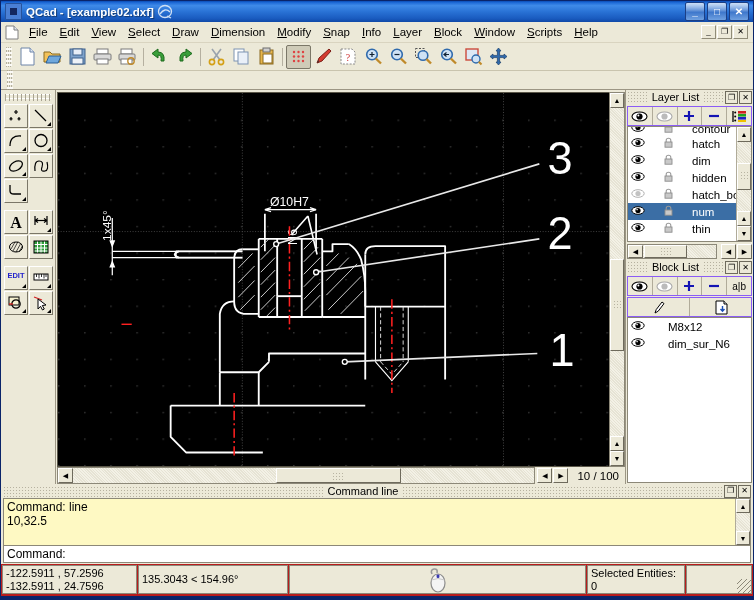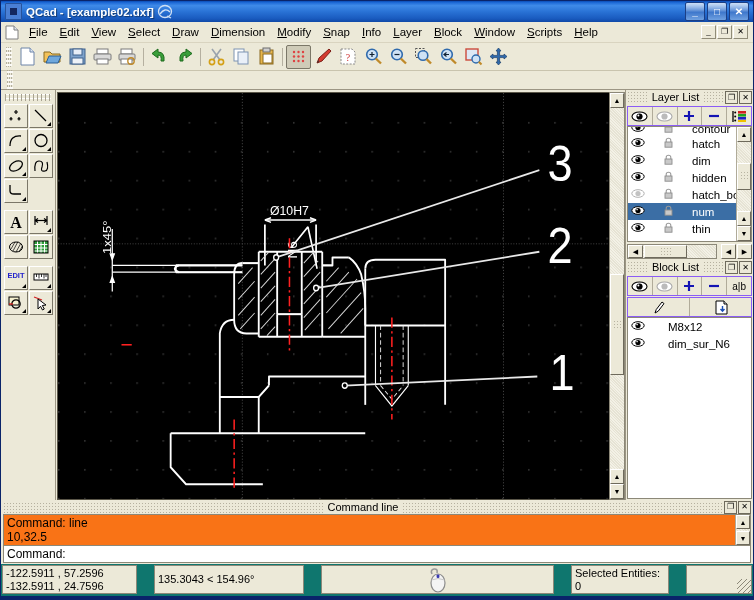--- a/index.html
+++ b/index.html
@@ -237,36 +237,36 @@
   }
   .list-hrow{
     flex:0 0 16px;height:16px;display:flex;align-items:center;gap:1px;
     background:#ece9d8;margin-top:1px;
   }
 
   
   .cmdarea{flex:0 0 auto;background:#ece9d8;padding:0 2px 1px 2px;box-sizing:border-box;}
   .cmd-title{height:14px;display:flex;align-items:center;font-size:11px;}
   .cmd-box{
-    height:32px;background:#f97316;border:1px solid #8c8878;box-sizing:border-box;
+    height:48px;background:#fef9c3;border:1px solid #8c8878;box-sizing:border-box;
     display:flex;
   }
   .cmd-lines{flex:1;padding:1px 3px;min-width:0;}
   .cmd-line{font-size:12px;color:#000;line-height:14px;white-space:nowrap;}
   .cmd-vsb{flex:0 0 14px;width:14px;display:flex;flex-direction:column;background:#ece9d8;border-left:1px solid #b0ab99;}
   .cmd-input{
     height:17px;background:#fff;border:1px solid #8c8878;border-top:none;
     box-sizing:border-box;display:flex;align-items:center;padding-left:3px;
     font-size:12px;color:#000;
   }
 
   
   .statusbar{
-    flex:0 0 32px;height:32px;background:#0f766e;
-    display:flex;align-items:stretch;padding:1px 1px 2px 1px;box-sizing:border-box;gap:17px;
+    flex:0 0 32px;height:32px;background:#b91c1c;
+    display:flex;align-items:stretch;padding:1px 1px 2px 1px;box-sizing:border-box;gap:1px;
   }
   .st-cell{
     border:1px solid #8c8878;box-sizing:border-box;background:#ece9d8;
     display:flex;flex-direction:column;justify-content:center;
     padding:0 3px;overflow:hidden;
   }
   .st-line{font-size:11px;color:#000;line-height:13px;white-space:nowrap;}
   .st-mouse{flex:1;display:flex;align-items:center;justify-content:center;}
   .resizer{
     width:14px;align-self:flex-end;height:14px;
@@ -770,20 +770,35 @@
           <div class="sb-track">
             <div class="sb-thumb" style="top:46%;height:28%;">
                 <span class="dots"></span>
               </div>
           </div>
           <div class="sb-arrow">▲</div>
           <div class="sb-arrow">▼</div>
         </div>
       </div>
 
+      <div class="hrow">
+        <div class="hscroll">
+          <div class="hsb-arrow">◀</div>
+          <div class="hsb-track">
+            <div class="hsb-thumb" style="left:44%;width:27%;">
+                <span class="dots"></span>
+              </div>
+          </div>
+        </div>
+        <div class="pager">
+          <div class="pg-btn">◀</div>
+          <div class="pg-btn">▶</div>
+          <span class="pg-label">10 / 100</span>
+        </div>
+      </div>
     </div>
 
     <div class="rightdock">
 
       <div class="dockpanel" style="flex:0 0 168px;">
         <div class="dock-title">
           <span class="dt-dots"></span>
           <span class="dt-text">Layer List</span>
           <span class="dt-dots"></span>
           <span class="dt-btn">❐</span>

